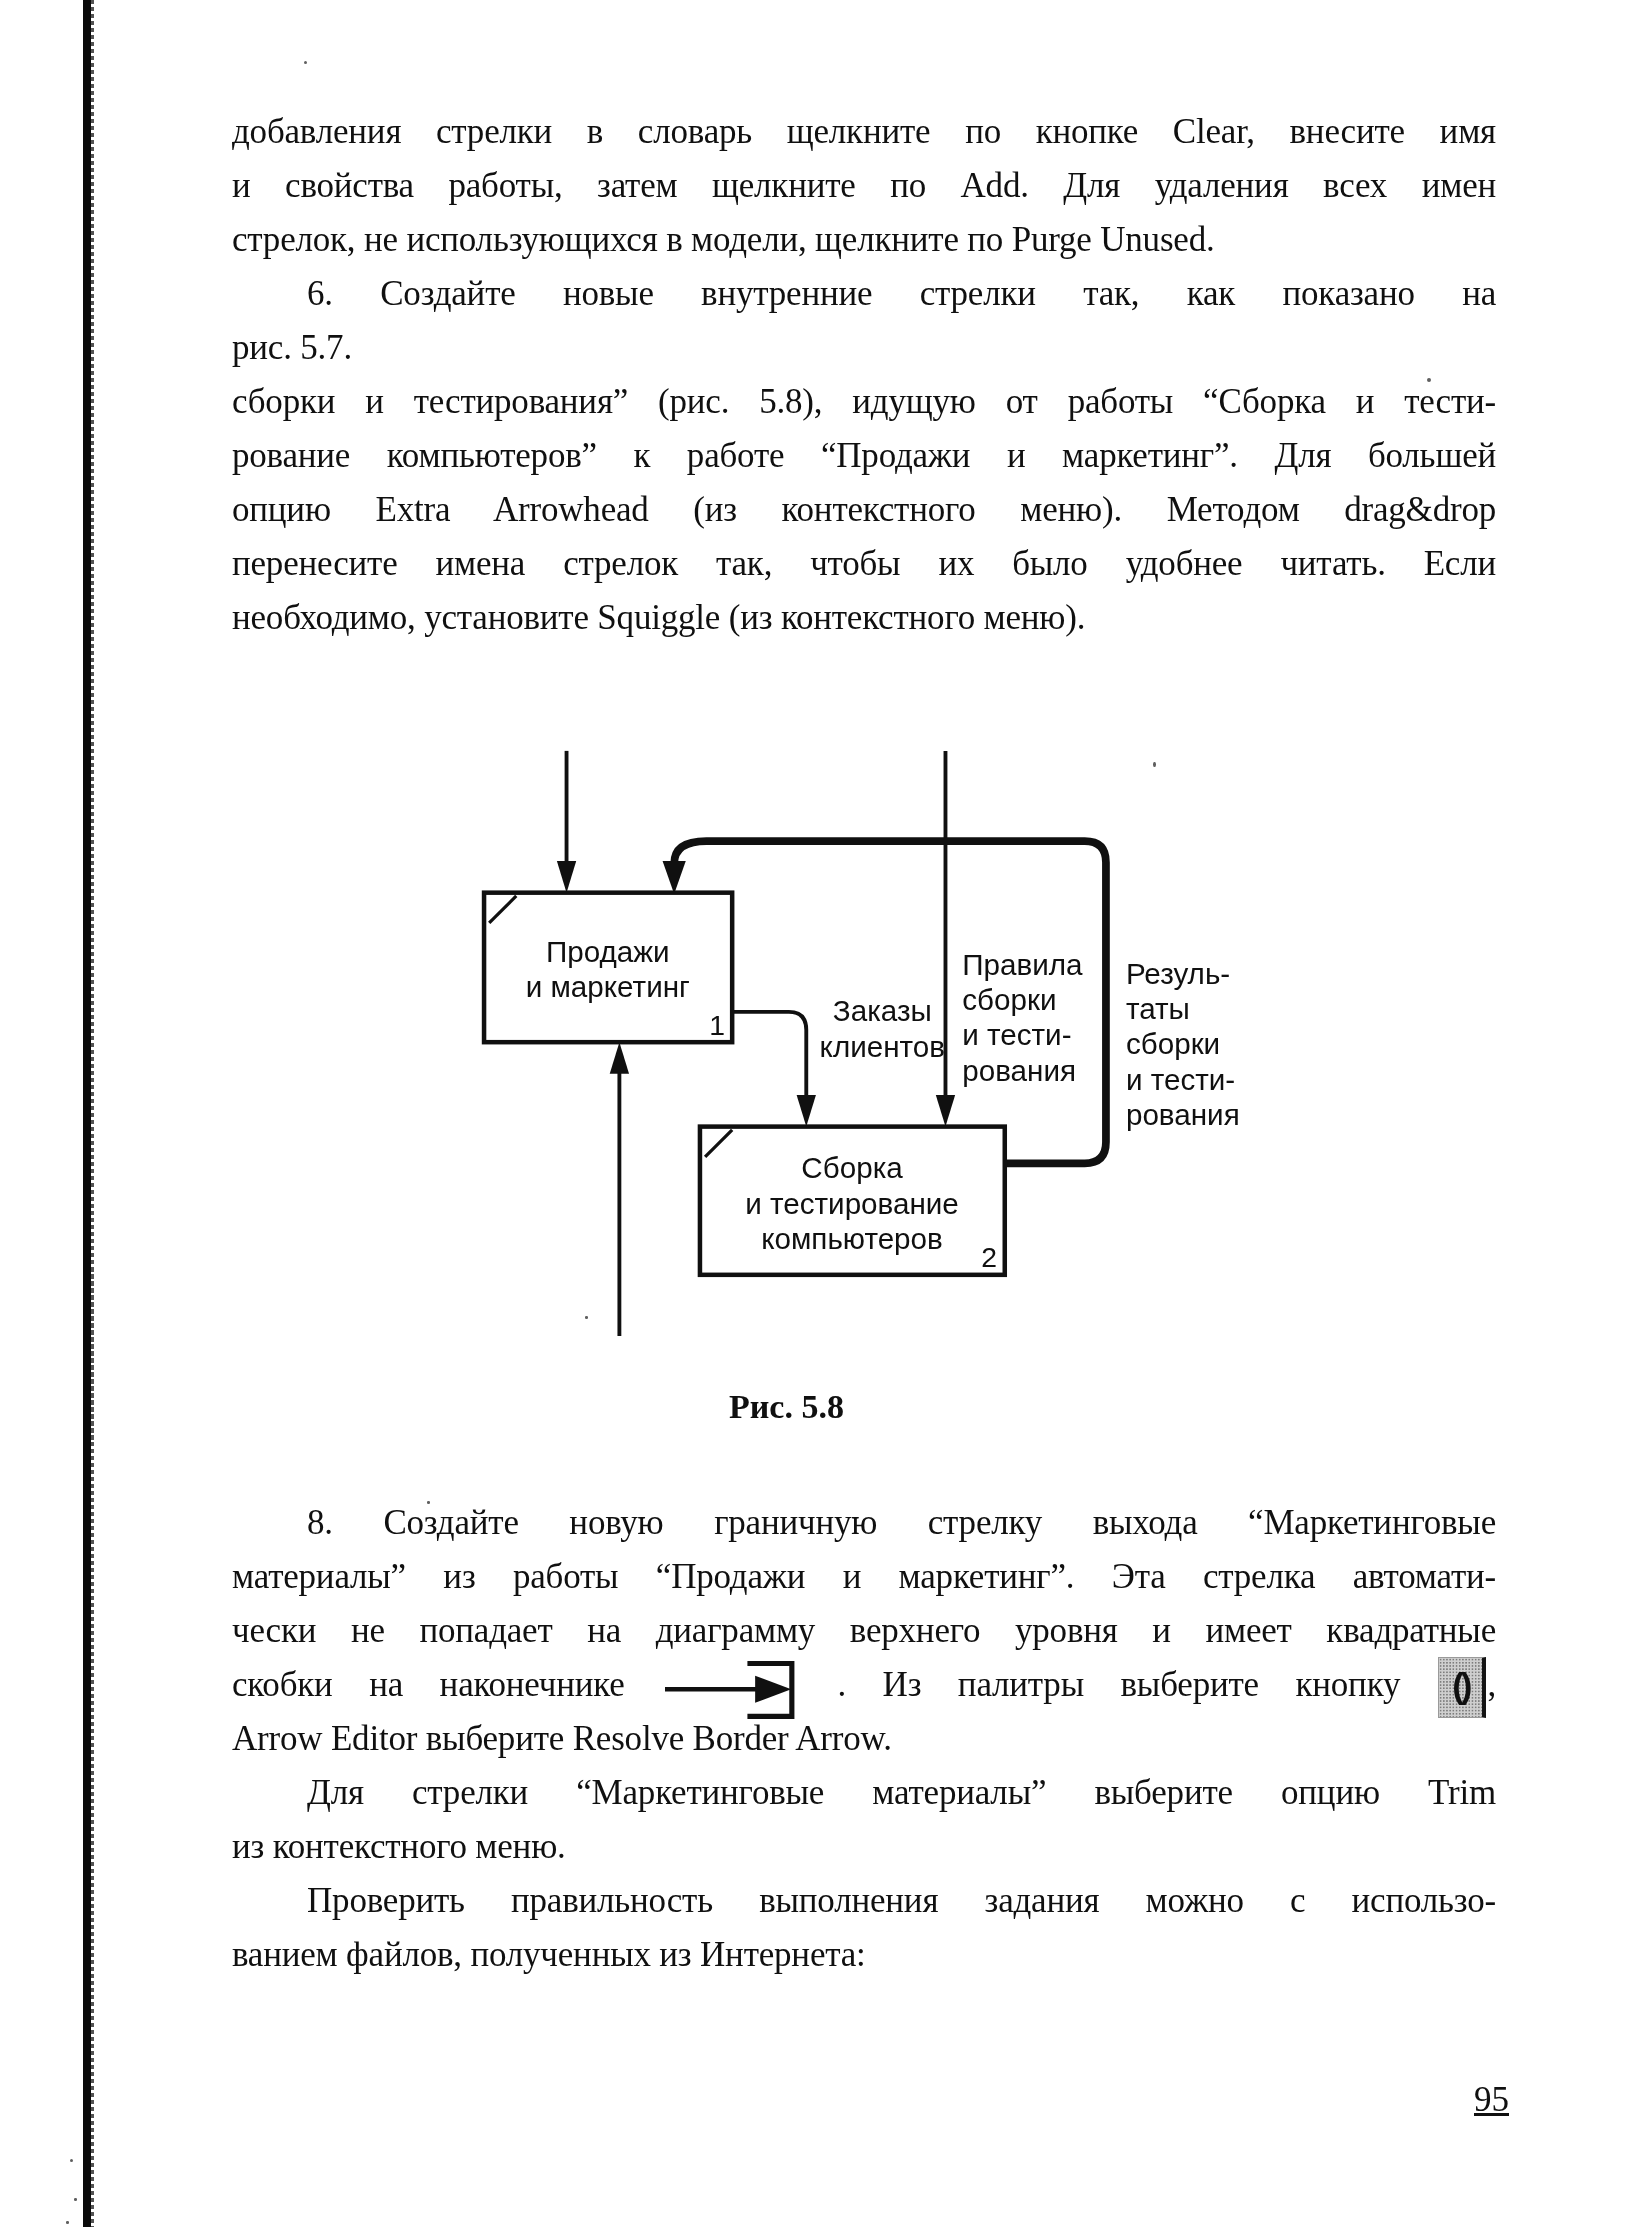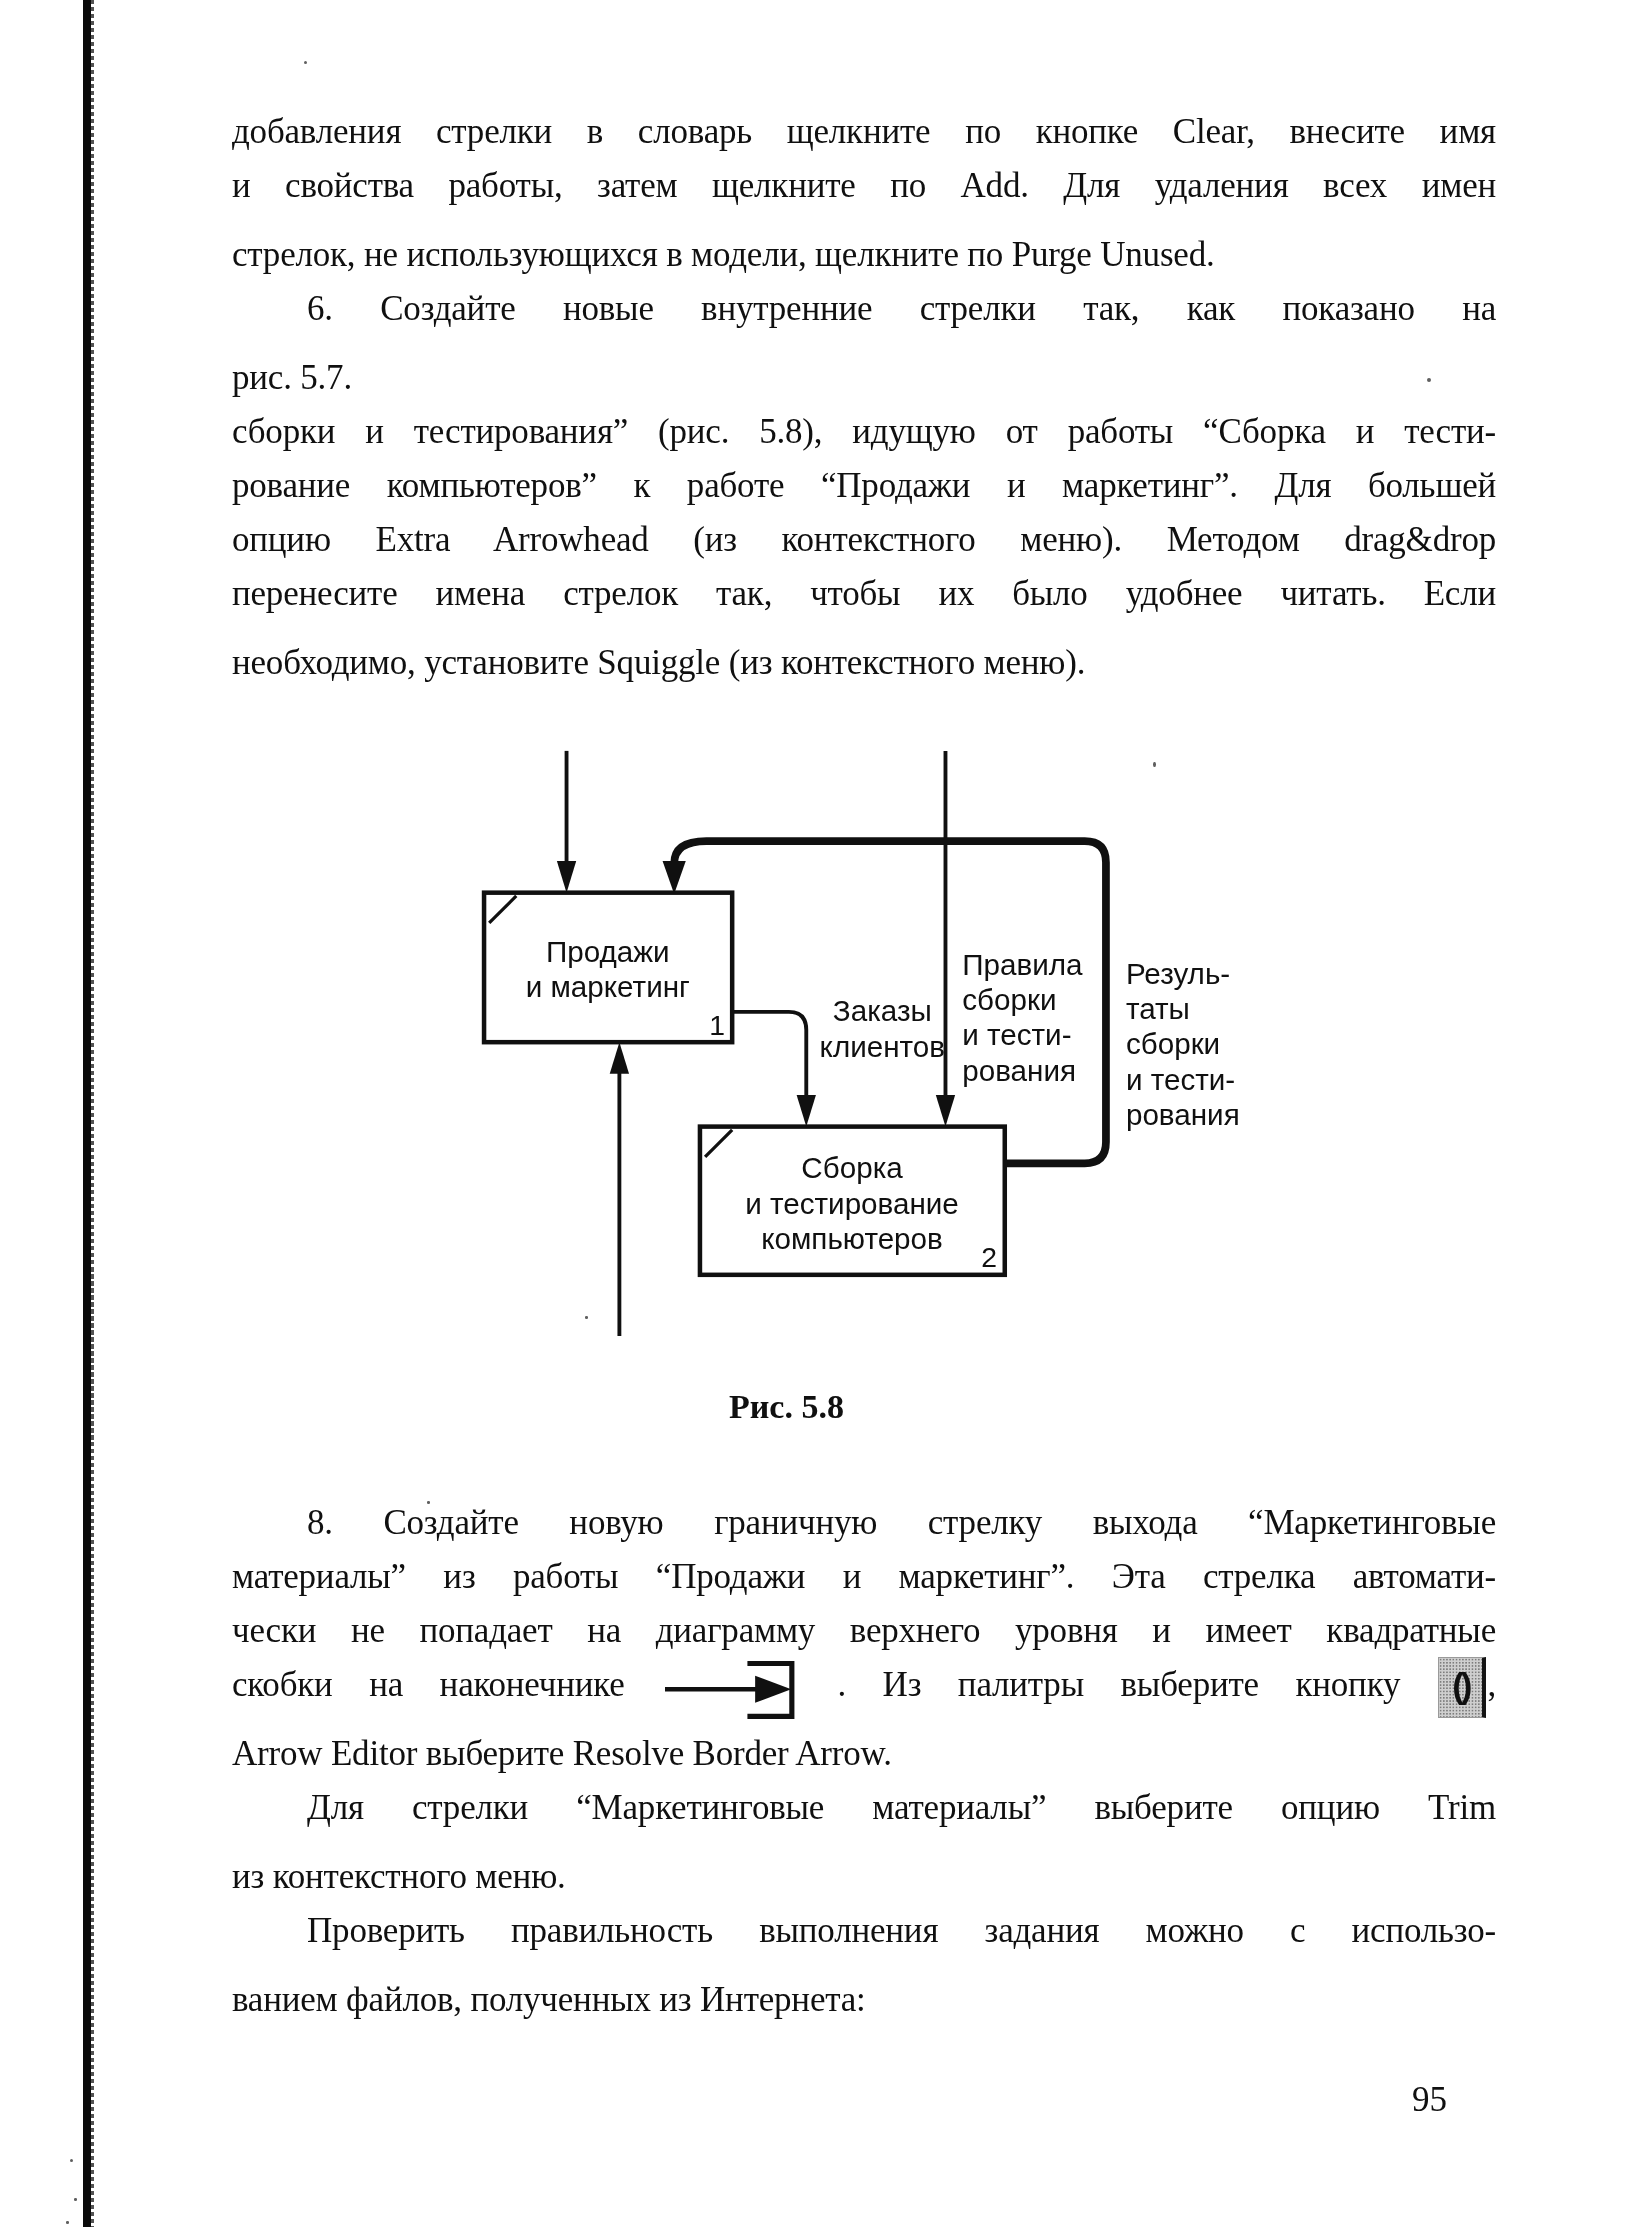--- a/index.html
+++ b/index.html
@@ -14,26 +14,26 @@
 
   .speck{position:absolute;background:#2a2a2a;border-radius:50%;opacity:.75;}
 
   
   .text-block{position:absolute;left:232px;width:1264px;}
   #block-a{top:105px;}
   #block-b{top:1496px;}
   .line{white-space:nowrap;height:54px;line-height:54px;font-size:35px;letter-spacing:-0.2px;
         text-align:justify;text-align-last:justify;overflow:visible;}
   .line.indent{text-indent:75px;}
-  .line.last{text-align-last:left;margin-top:15px;}
+  .line.last{text-align-last:left;}
 
   
   .caption{position:absolute;left:729px;top:1388px;width:252px;text-align:left;
            font-weight:bold;font-size:34px;}
-  .pageno{position:absolute;left:1412px;top:2080px;width:97px;text-align:left;font-size:35px;}
+  .pageno{position:absolute;left:1412px;top:2080px;width:97px;text-align:right;font-size:35px;text-decoration:underline;}
 
   
   .figure{position:absolute;left:413px;top:709px;width:851px;height:638px;}
   .figure text{font-family:"Liberation Sans",sans-serif;font-size:46px;fill:#101010;}
   .figure text.num{font-size:44px;}
 
   
   .inline-arrow{vertical-align:middle;margin:-6.4px 3.9px;}
   .palette-btn{display:inline-block;width:43px;height:59px;margin:-5.2px 1.3px;vertical-align:middle;
        background-color:#cfcfcf;

